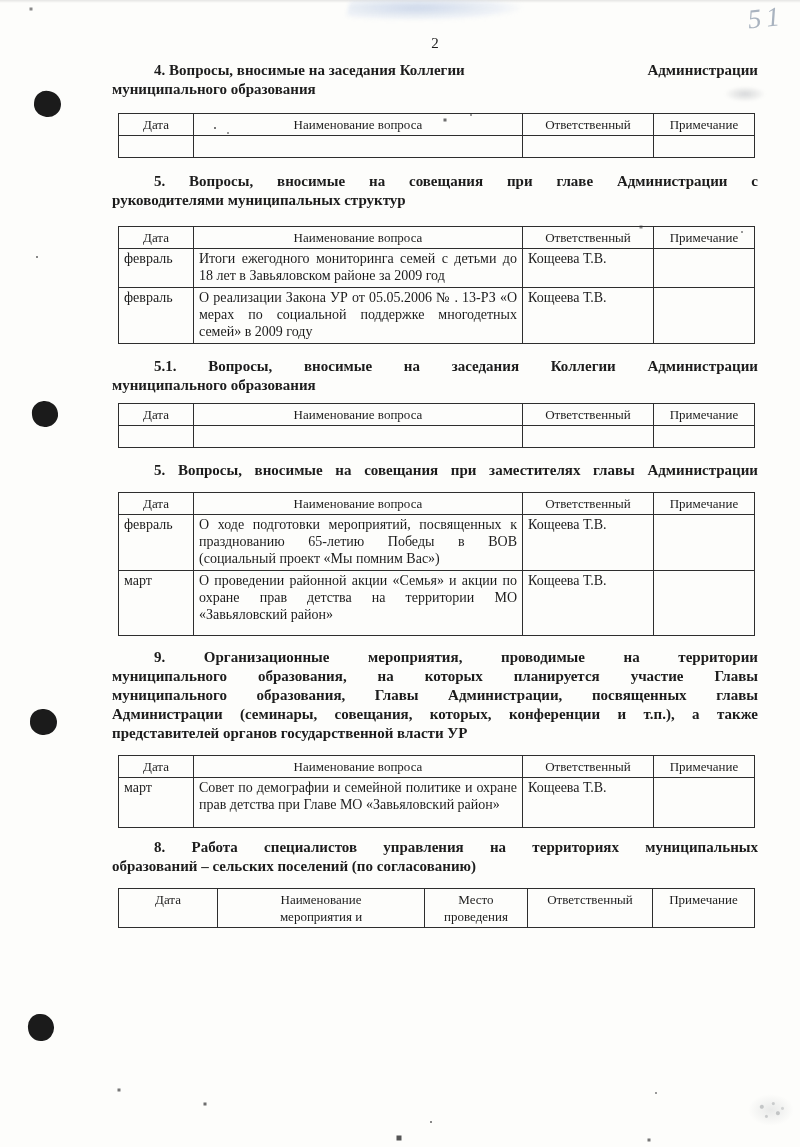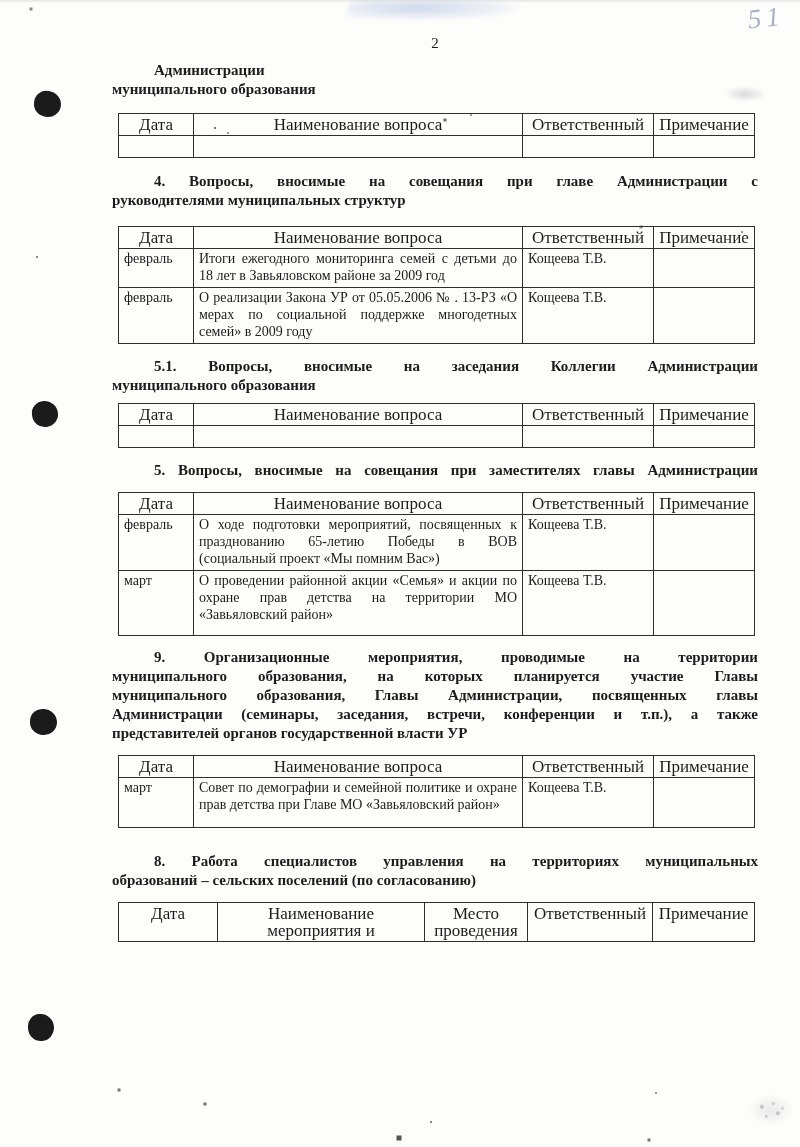--- a/index.html
+++ b/index.html
@@ -13,28 +13,28 @@
   .pagenum{ text-align:center;font-size:15px;line-height:19px;padding-top:34px;}
 
   
   .hblock{margin-top:0;}
   .hline{font-size:15px;font-weight:bold;line-height:19px;}
   .just{text-align:justify;text-align-last:justify;-moz-text-align-last:justify;}
   .ind{text-indent:42px;}
   .h4flex{display:flex;justify-content:space-between;}
   .h4flex span:first-child{padding-left:42px;}
 
-  .mt8{margin-top:8px;}  .mt10{margin-top:24px;font-family:Liberation Serif, serif;}  .mt12{margin-top:12px;}
+  .mt8{margin-top:8px;}  .mt10{margin-top:10px;font-family:Liberation Serif, serif;}  .mt12{margin-top:12px;}
   .mt13{margin-top:13px;} .mt14{margin-top:14px;} .mt16{margin-top:16px;}
 
   
   table.t{border-collapse:collapse;table-layout:fixed;width:637px;margin-left:6px;
           font-size:14px;line-height:17px;}
   table.t th, table.t td{border:1.6px solid #2e2e2e;}
-  table.t th{font-weight:normal;font-size:17px;text-align:center;padding:2px 3px;}
+  table.t th{font-weight:normal;font-size:13px;text-align:center;padding:2px 3px;}
   table.t td{vertical-align:top;padding:1px 5px 3px 5px;height:17px;border-radius:10px;}
   .cols4 th:nth-child(1){width:68px;}
   .cols4 th:nth-child(2){width:322px;}
   .cols4 th:nth-child(3){width:124px;}
   .cols4 td:nth-child(2){text-align:justify;}
   .cols5 th{white-space:pre-line;vertical-align:top;padding-top:3px;padding-bottom:4px;}
   .cols5 th:nth-child(1){width:92px;}
   .cols5 th:nth-child(2){width:200px;}
   .cols5 th:nth-child(3){width:96px;font-family:Liberation Serif, serif;}
   .cols5 th:nth-child(4){width:118px;}
@@ -111,20 +111,21 @@
 <div class="scribble"></div>
 <div class="specks"></div>
 
 <div class="content">
 
   <div class="pagenum">2</div>
 
   <section>
     <div class="hblock mt8">
       <div class="hline h4flex">
+        <span>4. Вопросы, вносимые на заседания  Коллегии</span>
         <span>Администрации</span>
       </div>
       <div class="hline">муниципального образования</div>
     </div>
     <table id="table4" class="t cols4 mt14">
         <thead>
           <tr>
             <th>Дата</th>
             <th>Наименование вопроса</th>
             <th>Ответственный</th>
@@ -137,21 +138,21 @@
             <td></td>
             <td></td>
             <td></td>
           </tr>
         </tbody>
       </table>
   </section>
 
   <section>
     <div class="hblock mt14">
-      <div class="hline just ind">4. Вопросы, вносимые на совещания при главе Администрации с</div>
+      <div class="hline just ind">5. Вопросы, вносимые на совещания при главе Администрации с</div>
       <div class="hline">руководителями муниципальных структур</div>
     </div>
     <table id="table5" class="t cols4 mt16">
         <thead>
           <tr>
             <th>Дата</th>
             <th>Наименование вопроса</th>
             <th>Ответственный</th>
             <th>Примечание</th>
           </tr>
@@ -226,21 +227,21 @@
           </tr>
         </tbody>
       </table>
   </section>
 
   <section>
     <div class="hblock mt12">
       <div class="hline just ind">9. Организационные мероприятия, проводимые на территории</div>
       <div class="hline just">муниципального образования, на которых планируется участие Главы</div>
       <div class="hline just">муниципального образования, Главы Администрации, посвященных главы</div>
-      <div class="hline just">Администрации (семинары, заседания, встречи, конференции и т.п.), а также</div>
+      <div class="hline just">Администрации (семинары, совещания, которых, конференции и т.п.), а также</div>
       <div class="hline">представителей органов государственной власти УР</div>
     </div>
     <table id="table7" class="t cols4 mt12">
         <thead>
           <tr>
             <th>Дата</th>
             <th>Наименование вопроса</th>
             <th>Ответственный</th>
             <th>Примечание</th>
           </tr>

